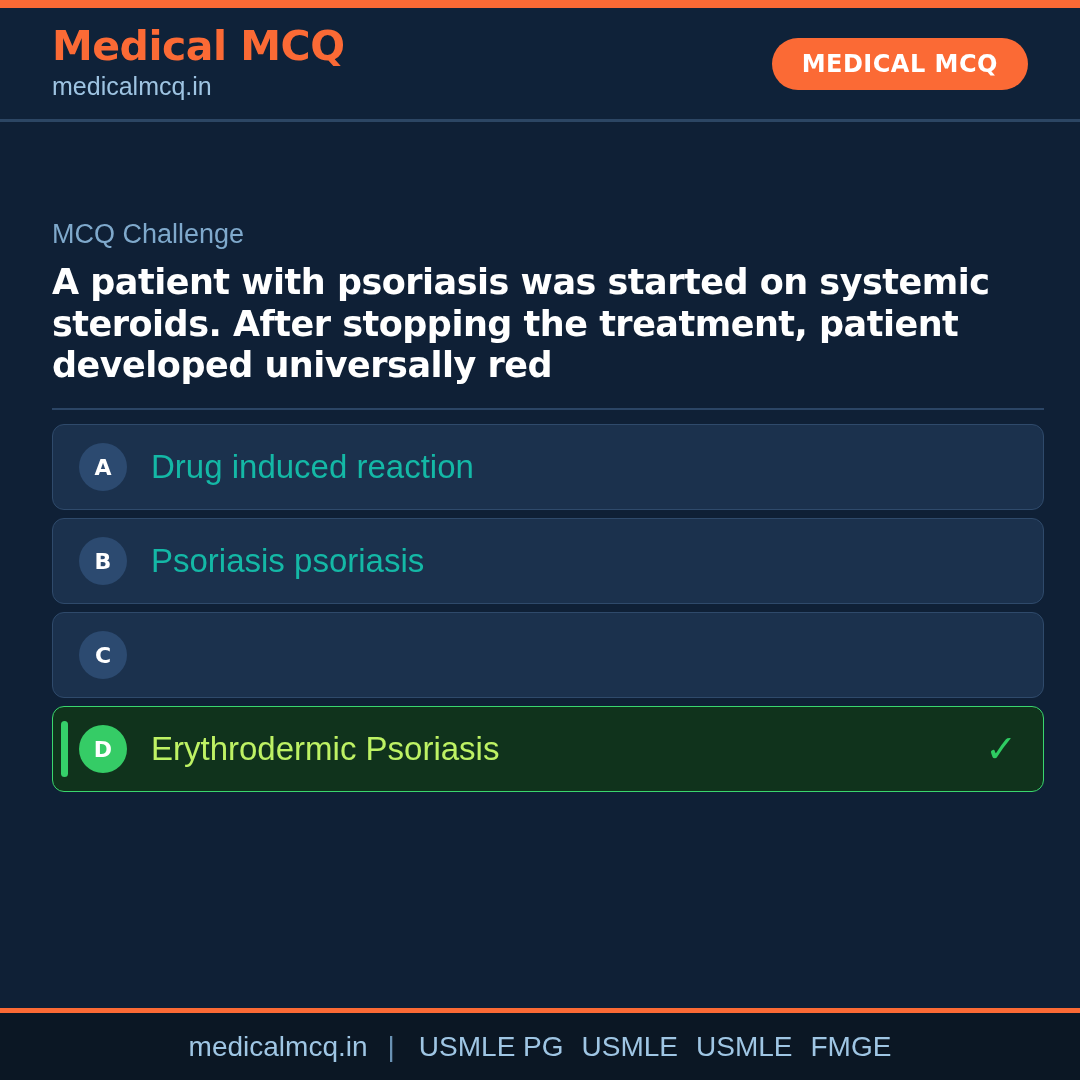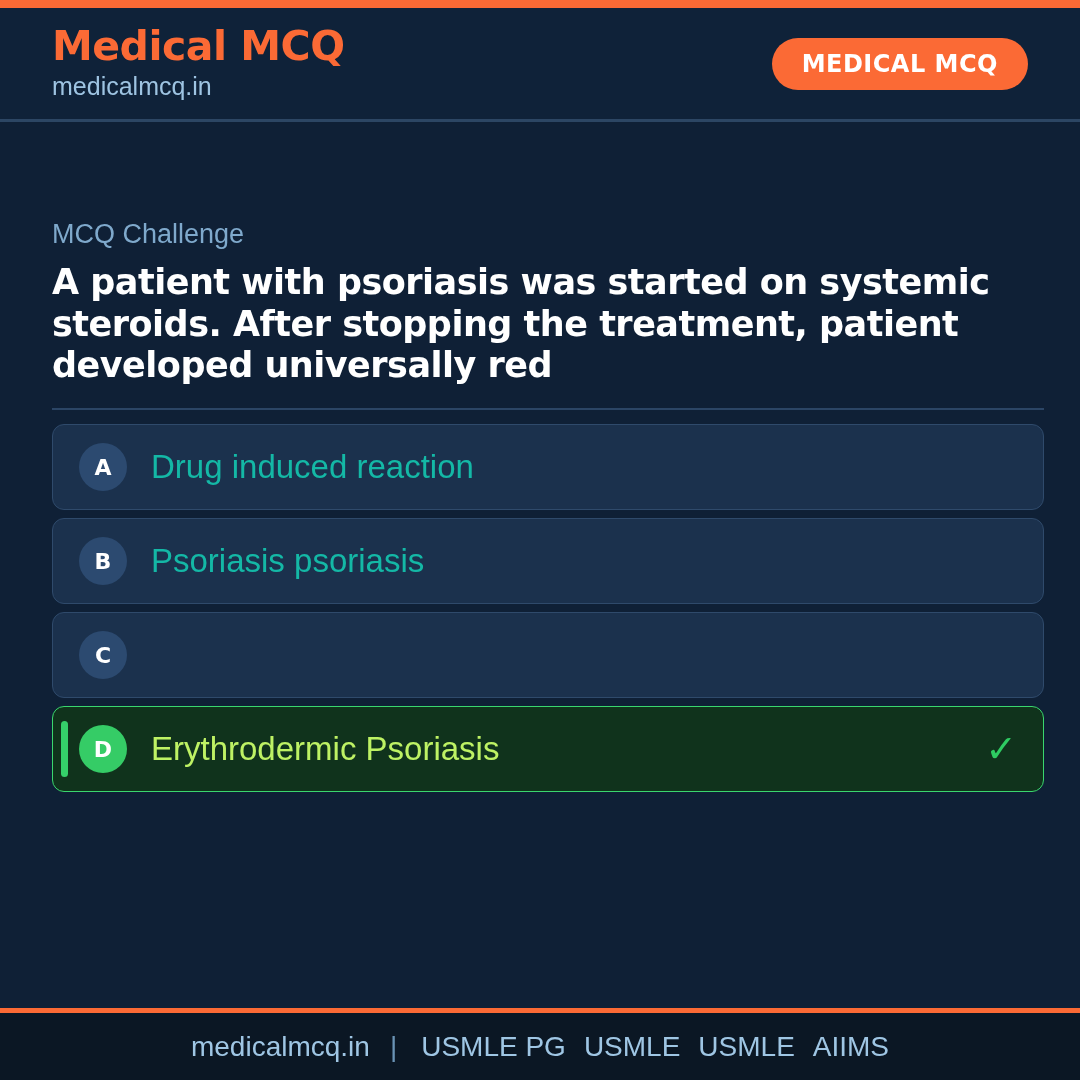--- a/index.html
+++ b/index.html
@@ -251,17 +251,17 @@
     </div>
   </div>
 
   <div class="footer">
     <div class="footer-inner">
       <span>medicalmcq.in</span>
       <span class="footer-sep">|</span>
       <span class="footer-tag">USMLE PG</span>
       <span class="footer-tag">USMLE</span>
       <span class="footer-tag">USMLE</span>
-      <span class="footer-tag">AIIMS</span>
+      <span class="footer-tag">FMGE</span>
     </div>
   </div>
 
 </div>
 
 </body></html>

